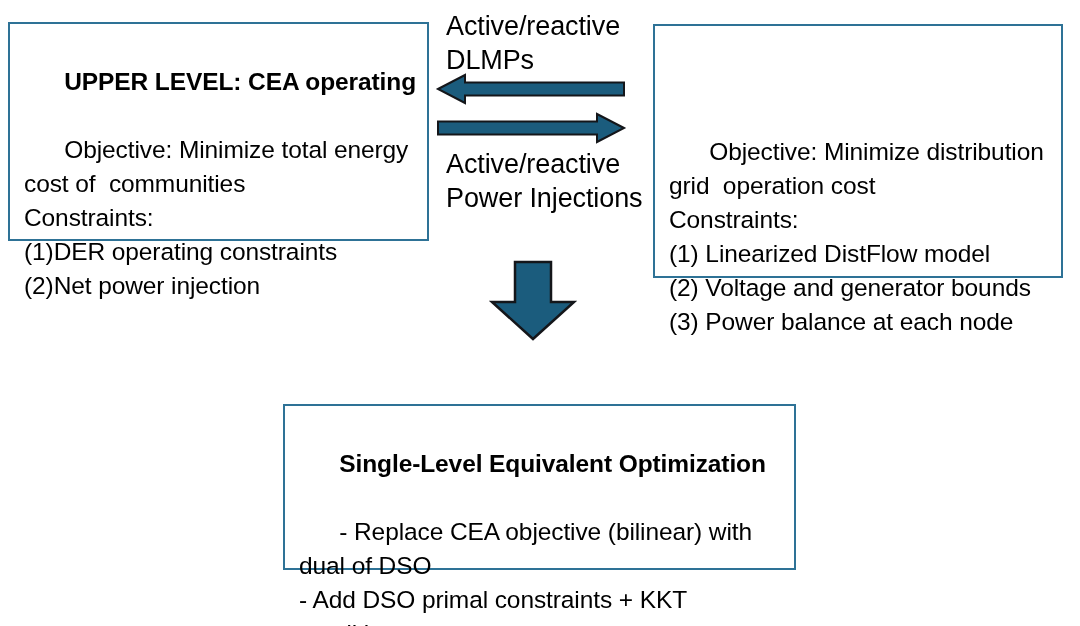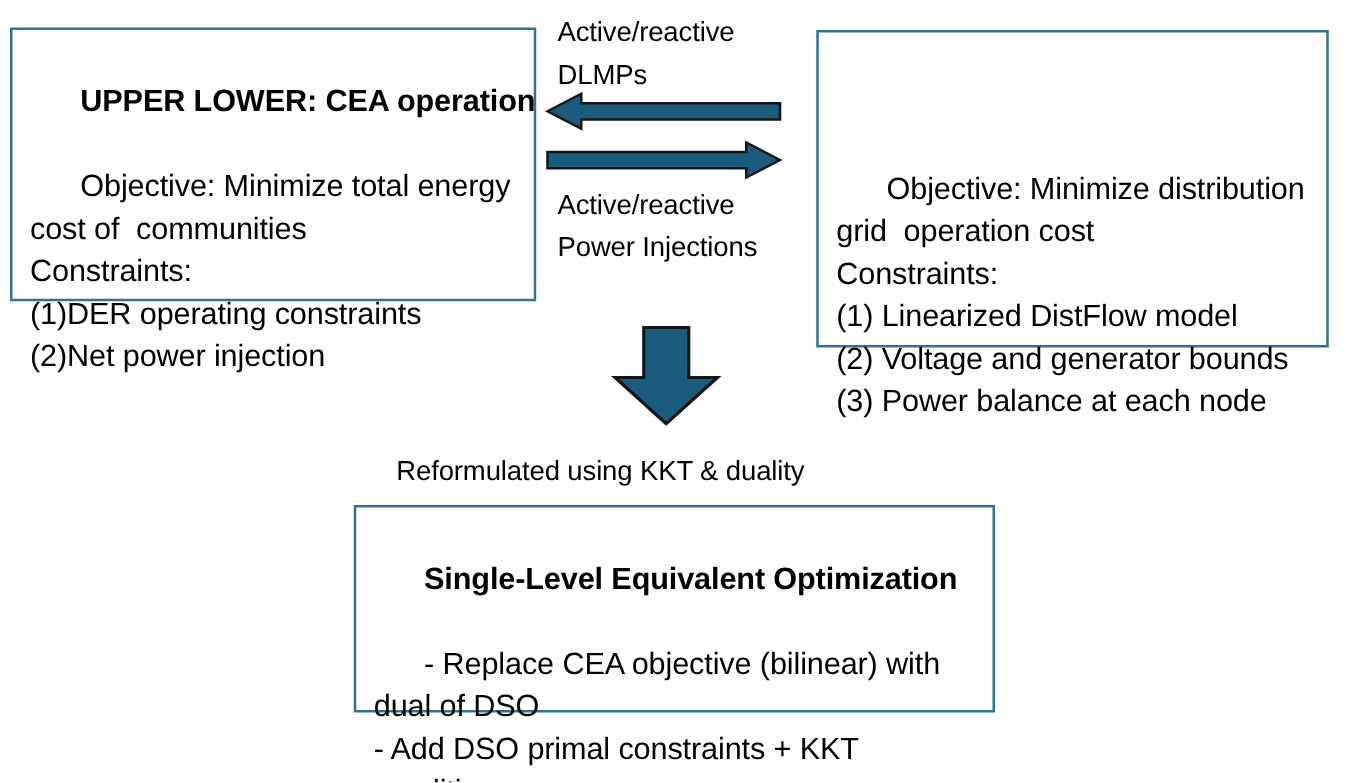--- a/index.html
+++ b/index.html
@@ -28,21 +28,21 @@
     line-height: 34px;
     letter-spacing: -0.1px;
     white-space: pre-wrap;
   }
   .box-title {
     font-weight: bold;
   }
   .free-label {
     position: absolute;
     color: #000000;
-    font-size: 22px;
+    font-size: 27px;
     line-height: 34px;
     letter-spacing: -0.1px;
     white-space: pre-wrap;
   }
   .arrow-svg {
     position: absolute;
     overflow: visible;
   }
 
   
@@ -64,21 +64,21 @@
   #arrow-right  { left: 437px; top: 112px; width: 188px; height: 32px; }
   #arrow-down   { left: 490px; top: 260px; width: 86px;  height: 80px; }
 </style>
 </head>
 <body>
 
 <div id="canvas">
 
   <div class="box" id="box-upper">
     <div class="box-text" id="text-upper">
-      <span class="box-title">UPPER LOWER: CEA operation</span><br>
+      <span class="box-title">UPPER LEVEL: CEA operating</span><br>
       <span>Objective: Minimize total energy cost of  communities
 Constraints:
 (1)DER operating constraints
 (2)Net power injection</span>
     </div>
   </div>
 
   <div class="box" id="box-lower">
     <div class="box-text" id="text-lower">
       <br>
@@ -100,21 +100,20 @@
   </svg>
 
   <svg class="arrow-svg" id="arrow-right" viewBox="0 0 188 32">
     <polygon points="187,16 160,2 160,9.5 1,9.5 1,22.5 160,22.5 160,30" fill="#1b5c7d" stroke="#14161a" stroke-width="2" stroke-linejoin="miter"></polygon>
   </svg>
 
   <svg class="arrow-svg" id="arrow-down" viewBox="0 0 86 80">
     <polygon points="43,79 2,42 25,42 25,2 61,2 61,42 84,42" fill="#1b5c7d" stroke="#14161a" stroke-width="2.5" stroke-linejoin="miter"></polygon>
   </svg>
 
-  <div class="free-label" id="label-reformulated">Reformulated using KKT &amp; duality</div>
 
   <div class="box" id="box-single">
     <div class="box-text" id="text-single">
       <span class="box-title">Single-Level Equivalent Optimization</span><br>
       <span>- Replace CEA objective (bilinear) with dual of DSO
 - Add DSO primal constraints + KKT conditions
 - Resulting problem is MILP</span>
     </div>
   </div>
 

